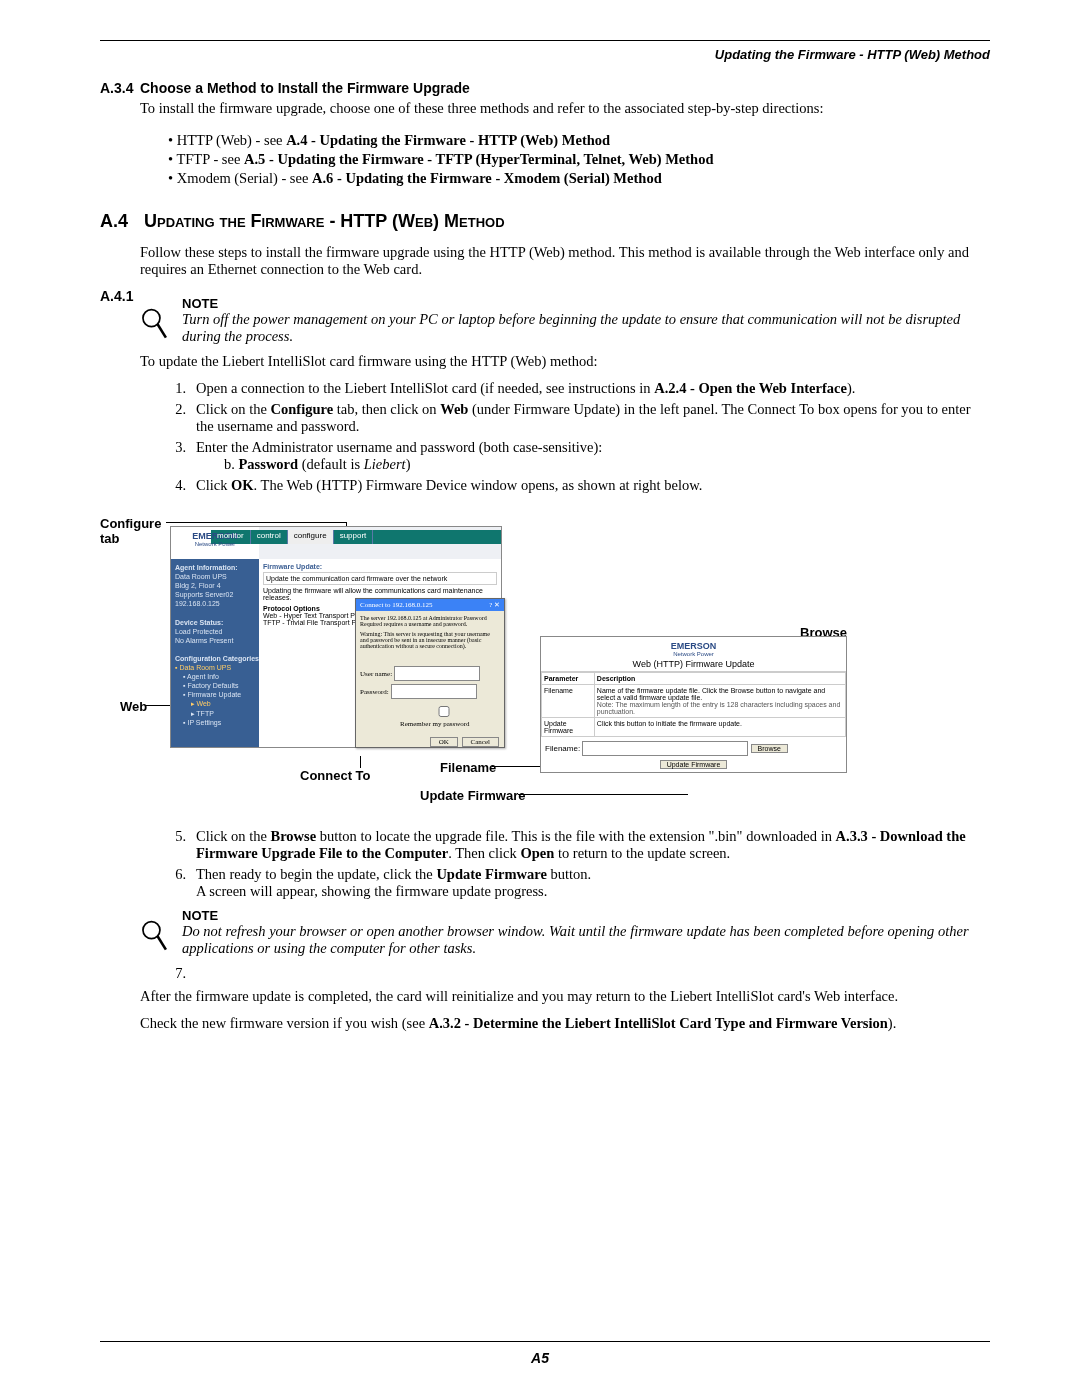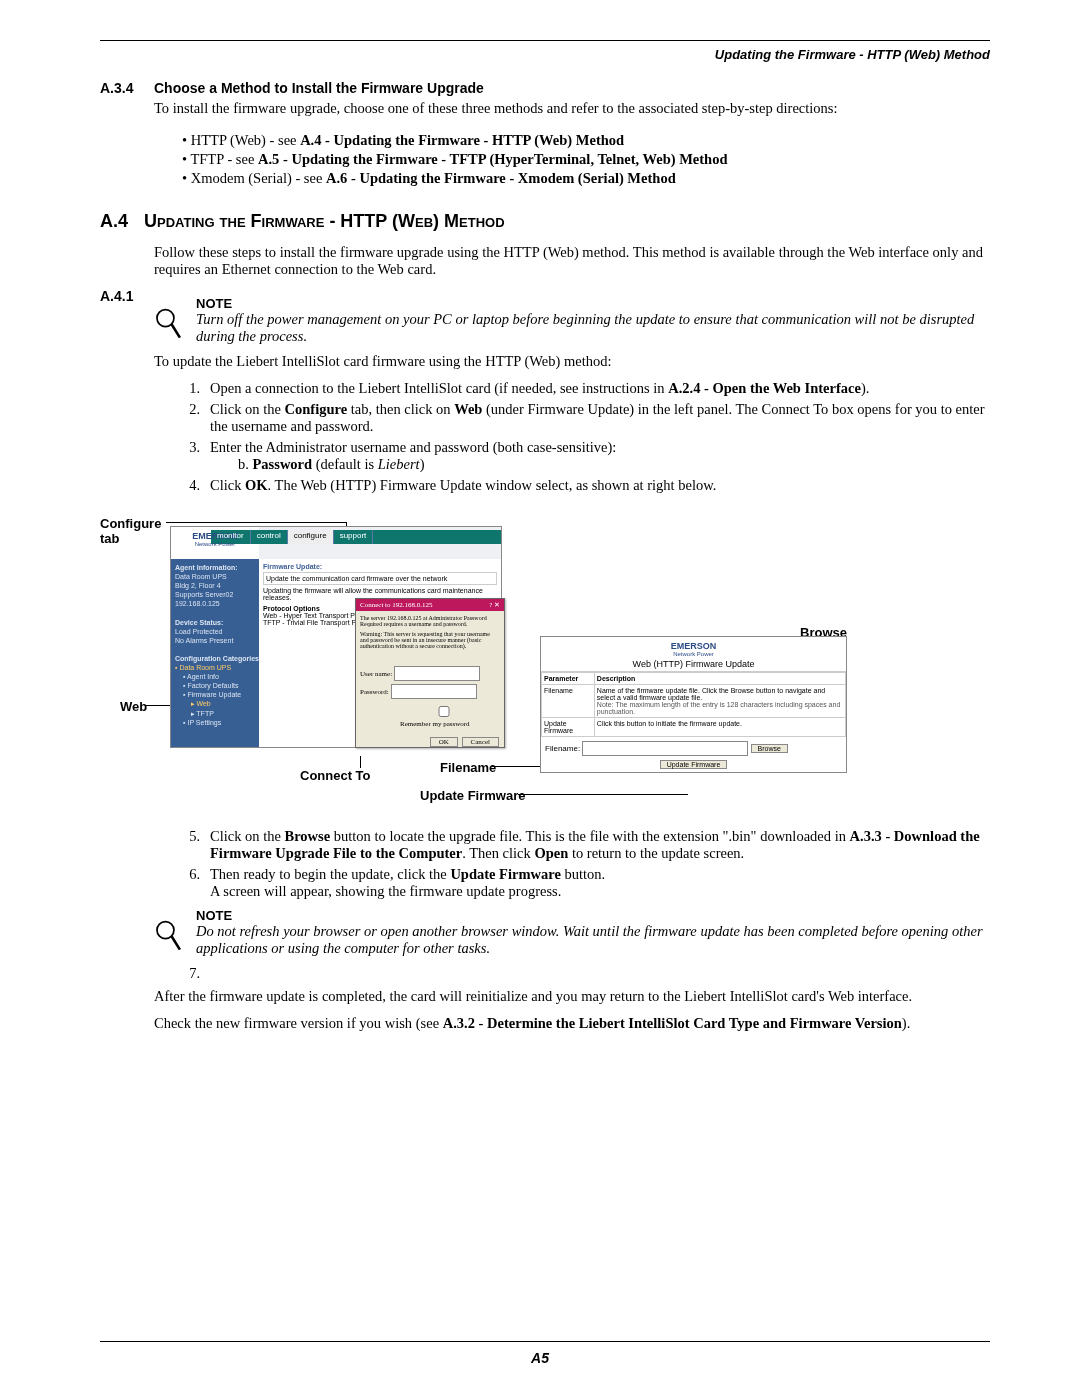--- a/index.html
+++ b/index.html
@@ -1,20 +1,20 @@
 <!DOCTYPE html>
 <html><head>
 <meta charset="utf-8">
 <style>
 body{font-family:Georgia,'Times New Roman',serif;font-size:14.5px;color:#000;background:#fff;margin:0;padding:0}
 .page{width:1080px;height:1397px;margin:0 auto;padding:40px 90px 0 100px;box-sizing:border-box;position:relative}
 .hr{border-top:1px solid #000;margin:0}
 .hdr{text-align:right;font-style:italic;font-weight:bold;font-size:13px;font-family:Arial,sans-serif;margin:6px 0 18px}
 .sec-title{font-family:Arial,sans-serif;font-weight:bold;font-size:14px}
-.row{display:flex;gap:14px}
+.row{display:flex;}
 .num-col{width:40px;flex:none;font-family:Arial,sans-serif;font-weight:bold;font-size:14px}
 .content-col{flex:1}
 .para{margin:4px 0 10px}
 .bullets{margin:15px 0 10px 28px}
 .bullets div{margin:2px 0}
 .dot::before{content:"• ";}
 h2.big{font-family:Arial,sans-serif;font-size:18px;font-variant:small-caps;font-weight:bold;margin:14px 0 8px;display:flex;gap:16px}
 h2.big .pre{font-variant:normal}
 .note-row{display:flex;gap:10px;align-items:flex-end;margin:8px 0}
 .mag{width:32px;flex:none}
@@ -28,21 +28,21 @@
 .label{font-family:Liberation Sans, sans-serif;font-weight:bold;font-size:13px;position:absolute}
 .shot{position:absolute;border:1px solid #888;background:#eef0f4;font-size:8px;font-family:Tahoma,Arial,sans-serif}
 .shot-left{left:70px;top:10px;width:330px;height:220px}
 .shot-left .brand{background:#fff;width:88px;height:30px;border-bottom:1px solid #ccc;text-align:center;color:#2a4a84;font-weight:bold;font-size:9px;padding-top:4px}
 .shot-left .tabs{display:flex;background:#0f766e;color:#fff;font-size:8px;margin-left:40px;margin-top:-32px;height:14px}
 .shot-left .tab{padding:1px 6px;border-right:1px solid #5a78a8}
 .shot-left .tab.active{background:#eee;color:#000}
 .shot-left .side{position:absolute;left:0;top:32px;bottom:0;width:88px;background:#385f93;color:#d8e3f2;padding:4px;font-size:7px;line-height:1.3;overflow:hidden}
 .shot-left .main{position:absolute;left:88px;top:32px;right:0;bottom:0;background:#fff;padding:4px;font-size:7px}
 .conn{position:absolute;left:255px;top:82px;width:140px;height:140px;background:#ece9d8;border:1px solid #666;font-size:7px;padding:4px;box-shadow:1px 1px 2px rgba(0,0,0,.3)}
-.conn .title{background:#be185d;color:#fff;margin:-4px -4px 4px -4px;padding:2px 4px;font-size:7px}
+.conn .title{background:#3b82f6;color:#fff;margin:-4px -4px 4px -4px;padding:2px 4px;font-size:7px}
 .conn input{font-size:7px;height:11px;border:1px solid #888;width:80px}
 .conn .btn{display:inline-block;border:1px solid #888;background:#ece9d8;padding:0 8px;font-size:7px;margin:1px}
 .shot-right{left:440px;top:120px;width:305px;height:135px;background:#fff}
 .shot-right .brand{text-align:center;color:#2a4a84;font-weight:bold;font-size:9px;padding-top:4px}
 .shot-right .ttl{text-align:center;font-size:9px;border-bottom:1px solid #ccc;padding:2px}
 .shot-right table{width:100%;border-collapse:collapse;font-size:7px}
 .shot-right th,.shot-right td{border:1px solid #ccc;padding:2px;text-align:left;vertical-align:top}
 .shot-right .fn-row{padding:4px;font-size:8px}
 .shot-right input{font-size:7px;height:11px;border:1px solid #888;width:160px}
 .shot-right .btn{display:inline-block;border:1px solid #888;background:#ece9d8;padding:0 6px;font-size:7px}
@@ -110,21 +110,21 @@
             <div><span>Click on the </span><span class="b">Configure</span><span> tab, then click on </span><span class="b">Web</span><span> (under Firmware Update) in the left panel. The Connect To box opens for you to enter the username and password.</span></div>
           </div>
    <div class="li">
             <div class="n">3.</div>
             <div><span>Enter the Administrator username and password (both case-sensitive):</span>
     <div class="sub"><span>b.</span> <span class="b">Password</span><span> (default is </span><span class="i">Liebert</span><span>)</span></div>
    </div>
           </div>
    <div class="li">
             <div class="n">4.</div>
-            <div><span>Click </span><span class="b">OK</span><span>. The Web (HTTP) Firmware Update window select, as shown at right below.</span></div>
+            <div><span>Click </span><span class="b">OK</span><span>. The Web (HTTP) Firmware Device window opens, as shown at right below.</span></div>
           </div>
   </div>
  </div>
 </div>
 
 <div class="diagram">
  <div class="label" style="left:0;top:0;width:66px">Configure tab</div>
  <div class="arrow-line" style="left:66px;top:6px;width:180px;height:1px"></div>
  <div class="arrow-line" style="left:246px;top:6px;width:1px;height:30px"></div>
 

